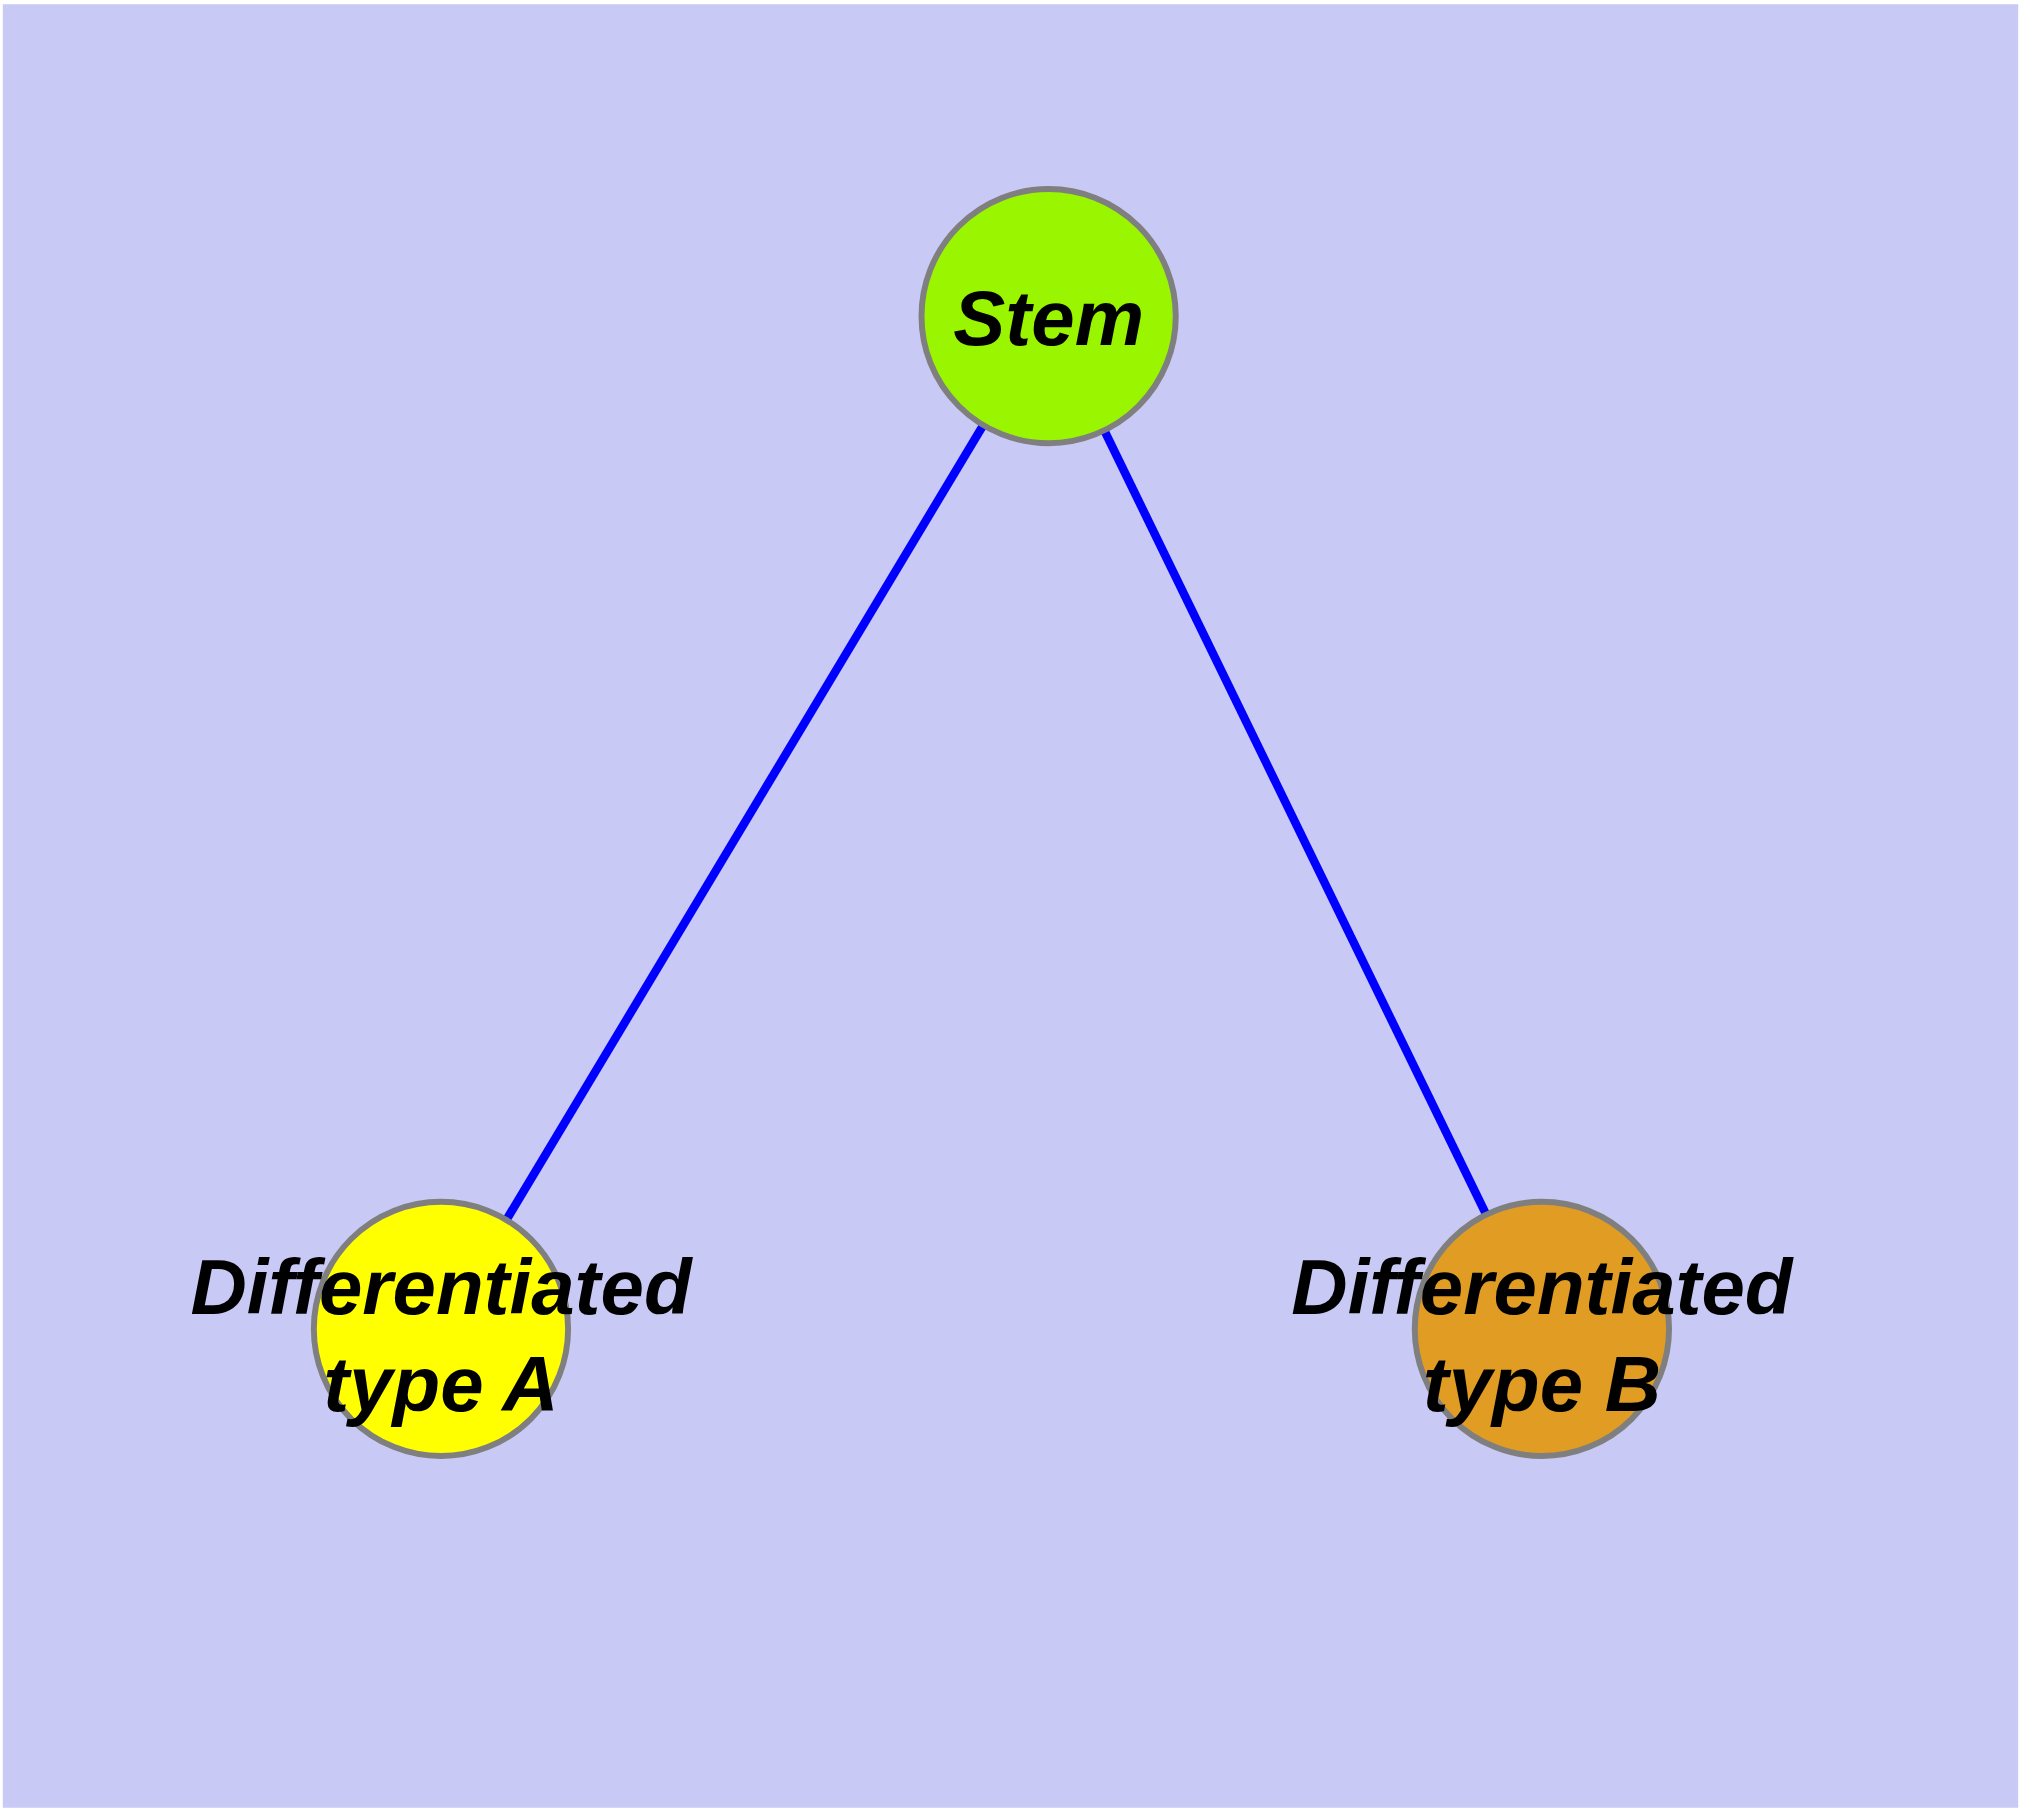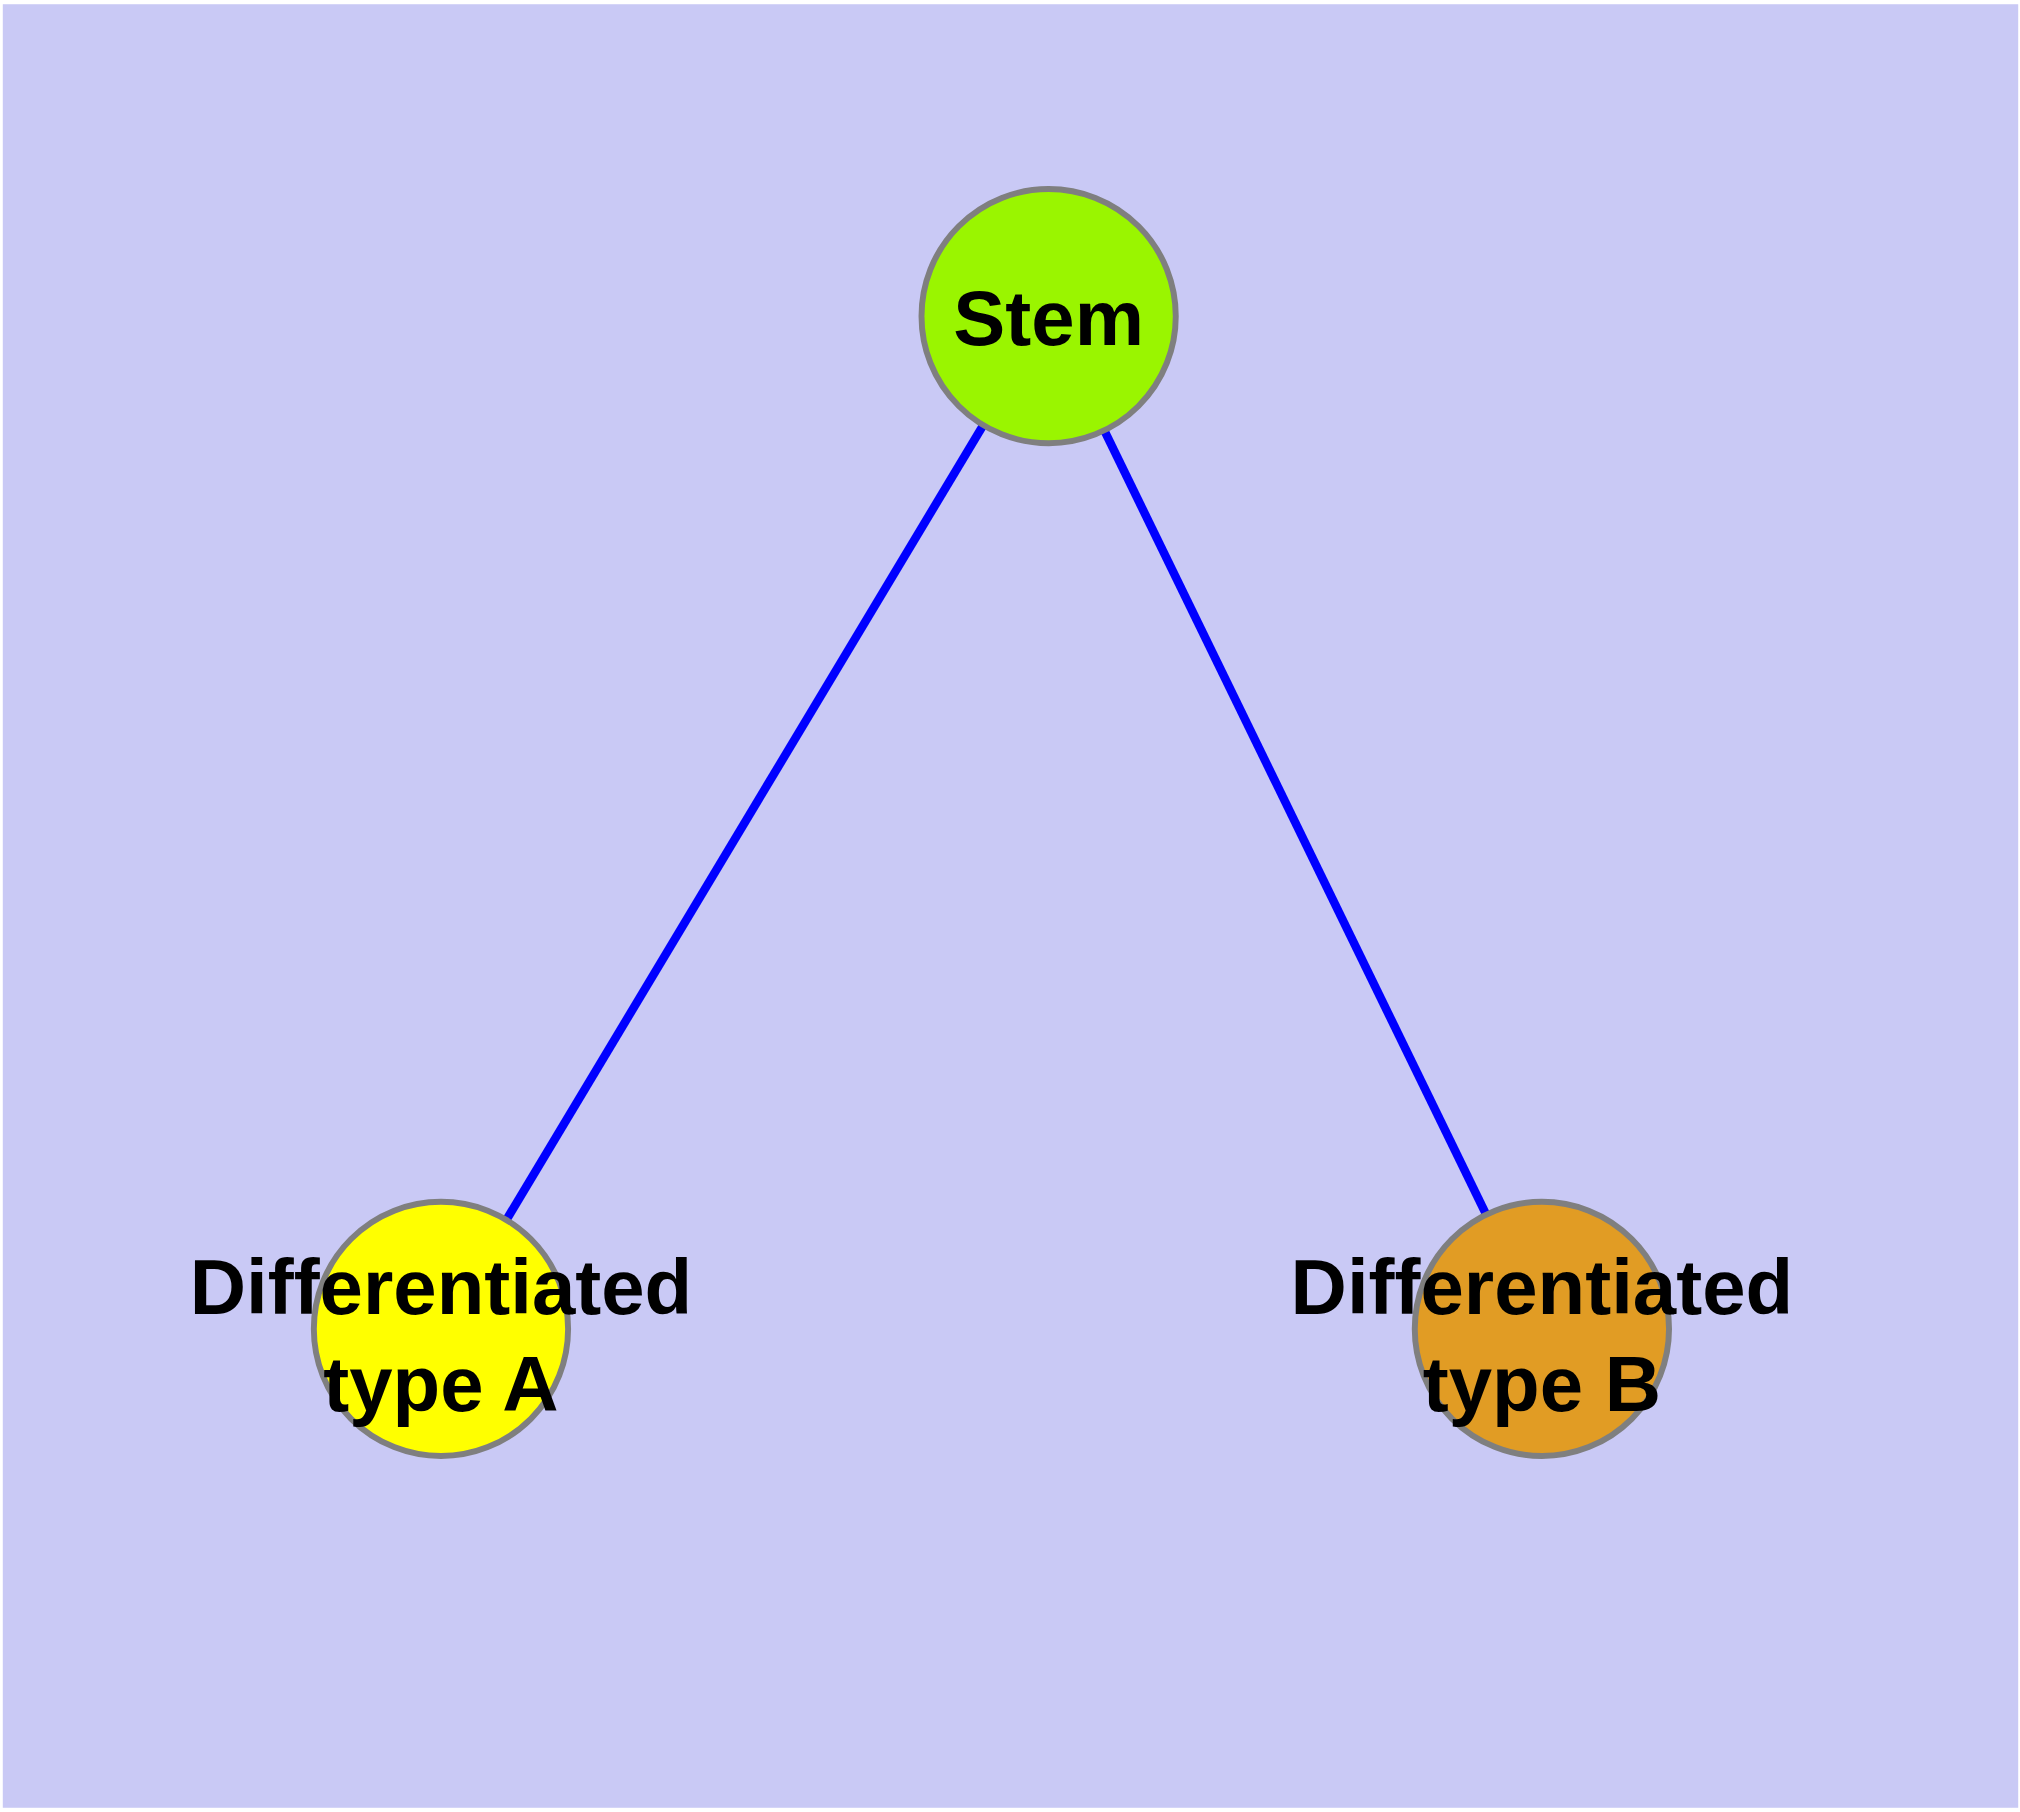--- a/index.html
+++ b/index.html
@@ -7,20 +7,21 @@
     padding: 0;
     background: #ffffff;
     width: 2021px;
     height: 1812px;
     overflow: hidden;
   }
   .diagram-wrap {
     position: relative;
     width: 1888px;
     height: 1812px;
+    font-style: italic;
   }
   svg { display: block; }
   .edge {
     stroke-width: 10;
     stroke-linecap: butt;
   }
   .node-circle {
     stroke-width: 7;
   }
   .node-label {

